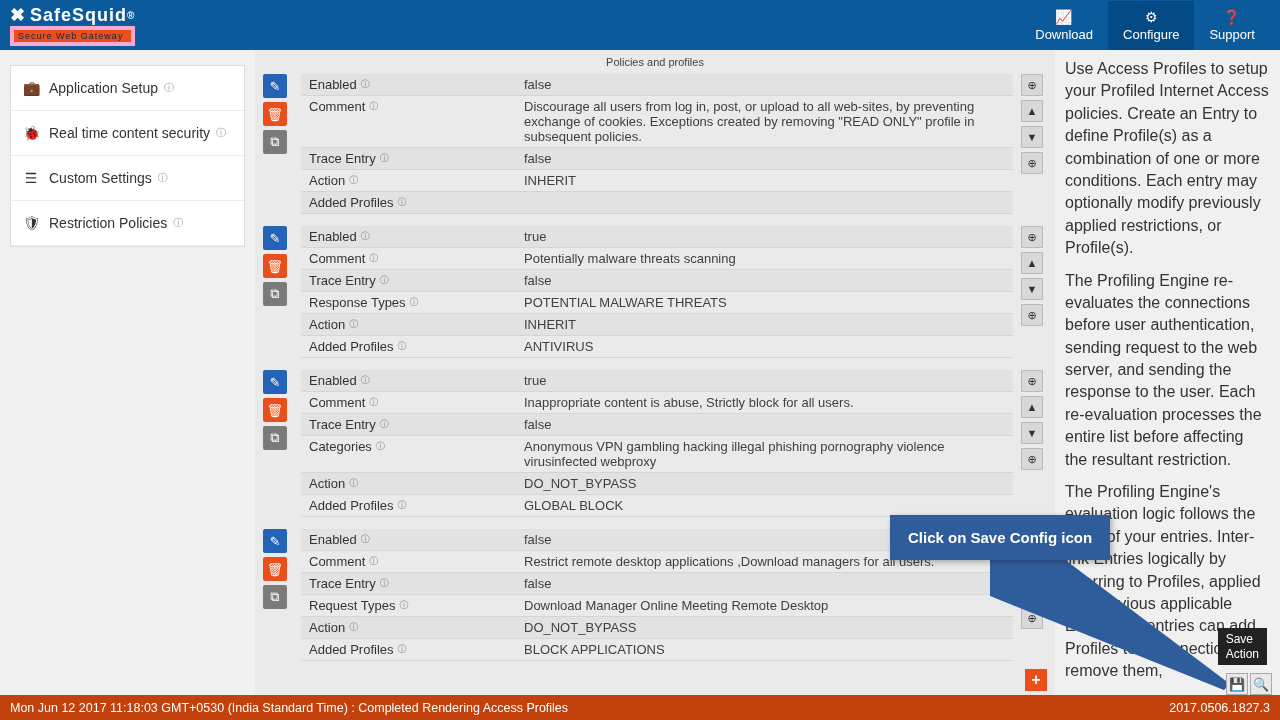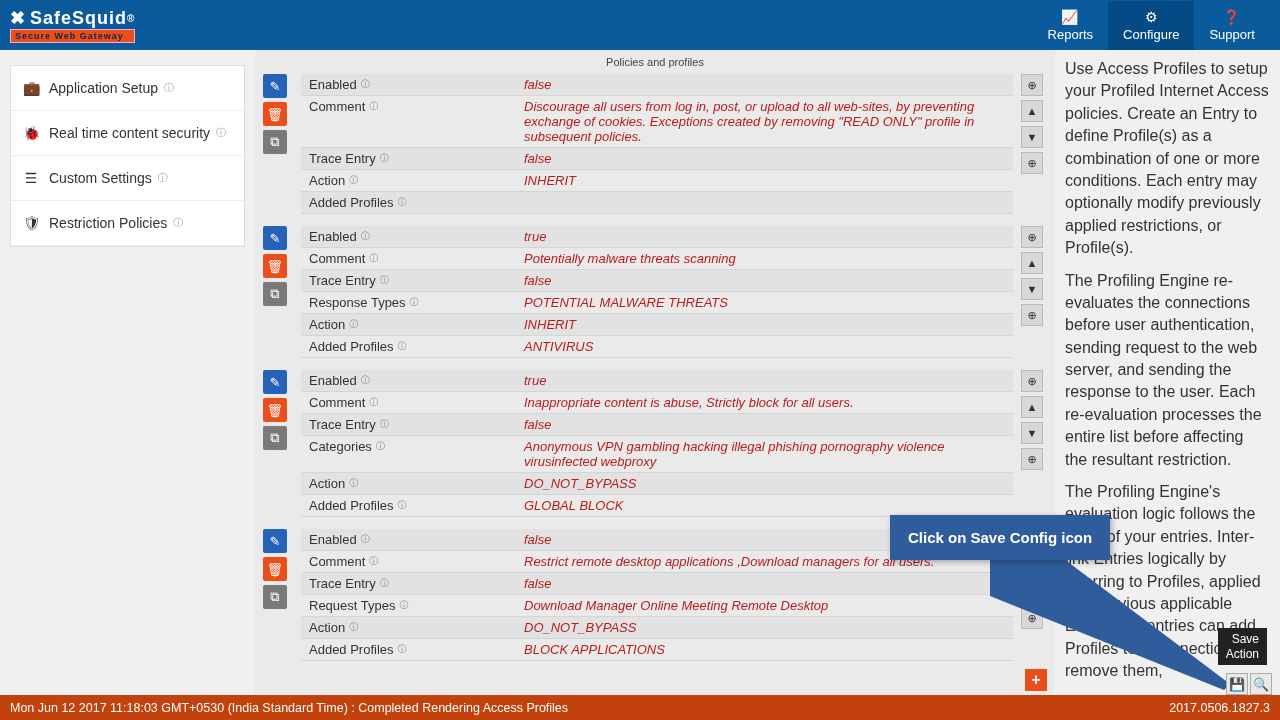--- a/index.html
+++ b/index.html
@@ -3,21 +3,21 @@
 <meta charset="utf-8">
 <style>
 * { margin: 0; padding: 0; box-sizing: border-box; }
 body { font-family: Arial, sans-serif; font-size: 13px; background: #f0f0f0; width: 1280px; height: 720px; overflow: hidden; position: relative; }
 
 
 .header { background: #0a5a9c; height: 50px; display: flex; align-items: center; padding: 0 10px; color: white; }
 .logo-area { display: flex; flex-direction: column; }
 .logo-main { font-size: 18px; font-weight: bold; letter-spacing: 1px; display: flex; align-items: center; }
 .logo-main .reg { font-size: 10px; vertical-align: super; }
-.logo-tag { background: #e94e1b; color: #0a2a4a; font-size: 9px; font-weight: bold; padding: 1px 4px; letter-spacing: 1px; border: 1px solid #f9a8d4; }
+.logo-tag { background: #e94e1b; color: #0a2a4a; font-size: 9px; font-weight: normal; padding: 1px 4px; letter-spacing: 1px; border: 4px solid #f9a8d4; }
 .header-nav { margin-left: auto; display: flex; }
 .nav-item { padding: 8px 15px; text-align: center; color: white; font-size: 13px; cursor: pointer; }
 .nav-item.active { background: #044a84; }
 .nav-item .nav-icon { display: block; font-size: 14px; margin-bottom: 2px; }
 
 
 .main { display: flex; height: calc(100% - 50px - 25px); }
 .sidebar { width: 255px; background: #f0f0f0; padding: 15px 10px; }
 .sidebar-card { background: white; border: 1px solid #ddd; }
 .sidebar-item { padding: 14px 12px; border-bottom: 1px solid #eee; font-size: 14px; color: #333; cursor: pointer; display: flex; align-items: center; }
@@ -33,37 +33,37 @@
 .action-btn { width: 24px; height: 24px; display: flex; align-items: center; justify-content: center; color: white; border-radius: 2px; cursor: pointer; font-size: 13px; }
 .action-edit { background: #2563b8; }
 .action-delete { background: #e94e1b; }
 .action-copy { background: #7a7a7a; }
 
 .panel-body { flex: 1; }
 .panel-row { display: flex; align-items: flex-start; background: #e2e2e2; border-bottom: 1px solid #d5d5d5; }
 .panel-row:nth-child(even) { background: #eaeaea; }
 .panel-label { width: 215px; padding: 3px 8px; color: #333; display: flex; align-items: center; text-align: center; }
 .panel-label .info-icon { margin-left: 4px; font-size: 9px; color: #888; }
-.panel-value { flex: 1; padding: 3px 8px; color: #b91c1c; font-style: italic; }
+.panel-value { flex: 1; padding: 3px 8px; color: #404040; }
 
 .panel-side { width: 30px; display: flex; flex-direction: column; align-items: center; margin-left: 4px; gap: 4px; }
 .side-btn { width: 22px; height: 22px; background: #d8d8d8; border: 1px solid #bbb; display: flex; align-items: center; justify-content: center; cursor: pointer; font-size: 11px; color: #333; }
 
 .right-panel { width: 225px; padding: 8px 10px; font-size: 16px; color: #333; line-height: 1.4; overflow-y: auto; }
 .right-panel p { margin-bottom: 10px; }
 
 
 .callout { position: absolute; background: #2f5d9b; color: white; padding: 14px 18px; font-size: 15px; font-weight: bold; z-index: 10; box-shadow: 2px 2px 6px rgba(0,0,0,0.3); }
 
 
 .footer { background: #c2410c; height: 25px; display: flex; align-items: center; padding: 0 10px; color: white; font-size: 12.5px; position: absolute; bottom: 0; width: 100%; }
 .footer-right { margin-left: auto; }
 
 
-.save-tooltip { position: absolute; right: 13px; bottom: 55px; background: #222; color: white; font-size: 12px; padding: 4px 8px; text-align: right; line-height: 1.2; z-index: 20; }
+.save-tooltip { position: absolute; right: 13px; bottom: 55px; background: #222; color: white; font-size: 12px; padding: 4px 8px; text-align: left; line-height: 1.2; z-index: 20; }
 .bottom-icons { position: absolute; right: 8px; bottom: 25px; display: flex; gap: 2px; z-index: 15; }
 .bottom-icon { width: 22px; height: 22px; background: #e8e8e8; border: 1px solid #aaa; display: flex; align-items: center; justify-content: center; cursor: pointer; font-size: 13px; }
 
 
 .plus-btn { position: absolute; right: 8px; bottom: 4px; width: 22px; height: 22px; background: #e94e1b; color: white; display: flex; align-items: center; justify-content: center; font-size: 16px; font-weight: bold; cursor: pointer; z-index: 5; }
 
 svg.arrow-svg { position: absolute; z-index: 8; }
 </style>
 </head>
 <body>
@@ -73,21 +73,21 @@
     <div class="logo-main">
       <span style="margin-right:4px">✖</span>
       <span>SafeSquid</span>
       <span class="reg">®</span>
     </div>
     <div class="logo-tag">Secure Web Gateway</div>
   </div>
   <div class="header-nav">
     <div class="nav-item">
       <span class="nav-icon">📈</span>
-      <span>Reports</span>
+      <span>Download</span>
     </div>
     <div class="nav-item active">
       <span class="nav-icon">⚙</span>
       <span>Configure</span>
     </div>
     <div class="nav-item">
       <span class="nav-icon">❓</span>
       <span>Support</span>
     </div>
   </div>

